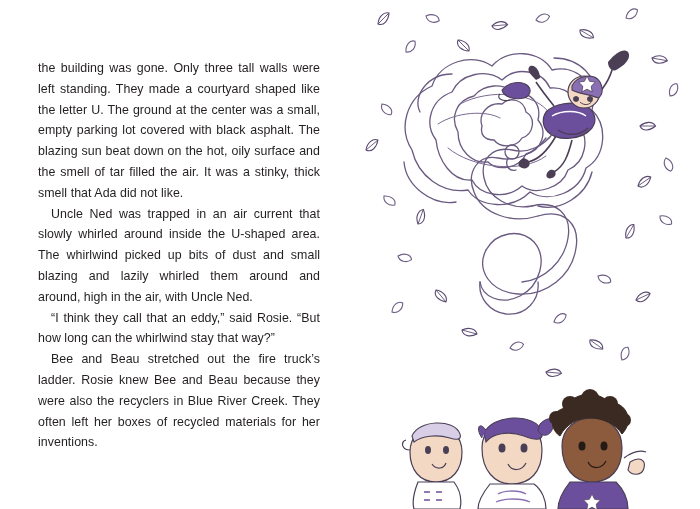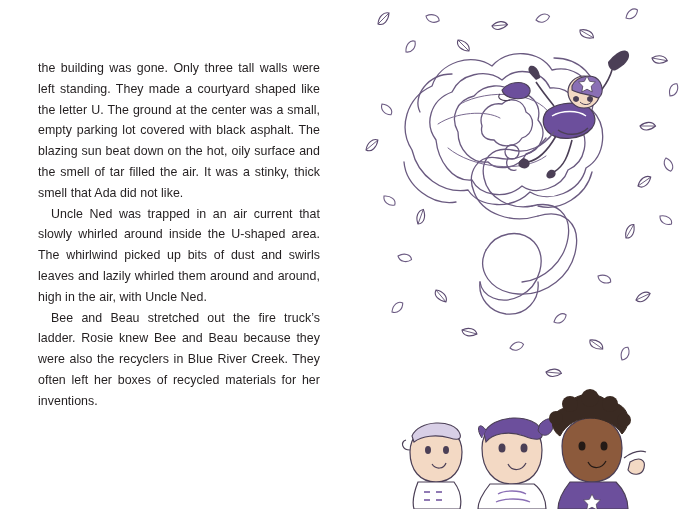--- a/index.html
+++ b/index.html
@@ -64,21 +64,22 @@
     height: 509px;
   }
 </style>
 </head>
 <body>
 
 <div class="page">
 
   <div class="text-column">
     <p class="para">the building was gone. Only three tall walls were left standing. They made a courtyard shaped like the letter U. The ground at the center was a small, empty parking lot covered with black asphalt. The blazing sun beat down on the hot, oily surface and the smell of tar filled the air. It was a stinky, thick smell that Ada did not like.</p>
-    <p class="para indent">Uncle Ned was trapped in an air current that slowly whirled around inside the U-shaped area. The whirlwind picked up bits of dust and swirls leaves and lazily whirled them around and around, high in the air, with Uncle Ned.</p>
+    <p class="para indent">Uncle Ned was trapped in an air current that slowly whirled around inside the U-shaped area. The whirlwind picked up bits of dust and small blazing and lazily whirled them around and around, high in the air, with Uncle Ned.</p>
+    <p class="para indent">“I think they call that an eddy,” said Rosie. “But how long can the whirlwind stay that way?”</p>
     <p class="para indent">Bee and Beau stretched out the fire truck’s ladder. Rosie knew Bee and Beau because they were also the recyclers in Blue River Creek. They often left her boxes of recycled materials for her inventions.</p>
   </div>
 
 
   <div class="illustration">
     <svg viewBox="0 0 360 509" xmlns="http://www.w3.org/2000/svg">
       <defs>
         <g id="leaf">
           <path d="M0,0 C4,-6 11,-8 15,-4 C11,2 4,5 0,0 Z" fill="none" stroke="#5b4a70" stroke-width="1.1"></path>
           <path d="M0,0 L15,-4" stroke="#5b4a70" stroke-width="0.8"></path>

